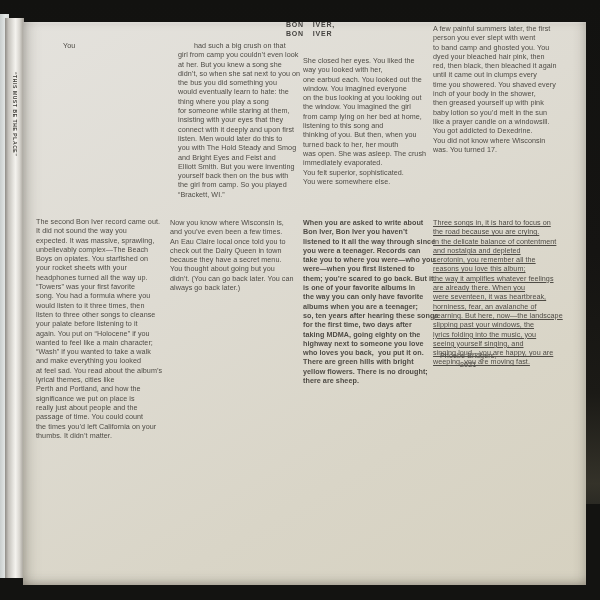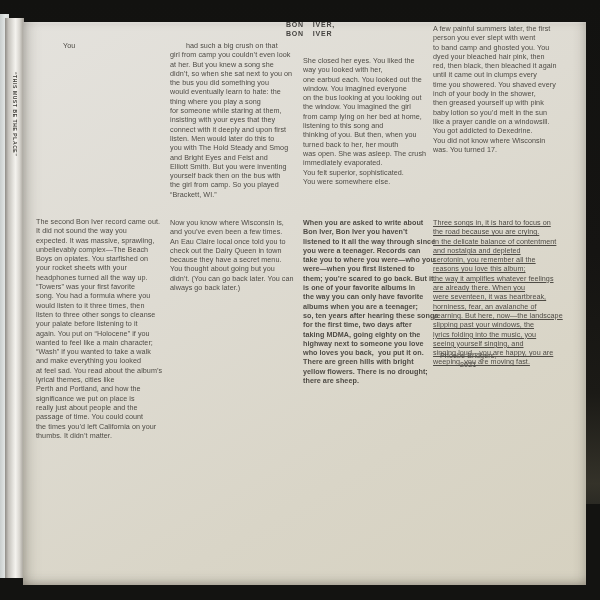--- a/index.html
+++ b/index.html
@@ -21,21 +21,21 @@
     color:#3d3b36;white-space:nowrap;}
   
   .paper{position:absolute;left:23px;top:22px;width:563px;height:563px;
     background:linear-gradient(150deg,#e4e2dd 0%,#dedbd2 40%,#d9d5c7 72%,#d6d1c0 100%);
     box-shadow:inset 10px 0 16px -10px rgba(75,70,60,0.55),
                inset -7px 0 12px -6px rgba(60,55,45,0.28),
                inset 0 -8px 12px -7px rgba(60,55,45,0.35),
                inset 0 2px 2px -1px rgba(255,255,255,0.5);}
   .txt{position:absolute;font-size:7.2px;line-height:9.3px;color:#4e4b45;
     white-space:pre;letter-spacing:0.05px;}
-  .indent-first{text-indent:16px;}
+  .indent-first{text-indent:16px;margin-left:8px;}
   .album-title{position:absolute;left:286px;top:20px;font-size:7px;font-weight:bold;
     line-height:9px;color:#454340;white-space:pre;letter-spacing:0.8px;word-spacing:6px;}
   .you{left:63px;top:41px;}
   .c2t{left:170px;top:41px;}
   .c3t{left:303px;top:56px;}
   .c4t{left:433px;top:24px;}
   .c1b{left:36px;top:217px;}
   .c2b{left:170px;top:218px;}
   .c3b{left:303px;top:218px;font-weight:bold;}
   .c4b{left:433px;top:218px;text-decoration:underline;}

